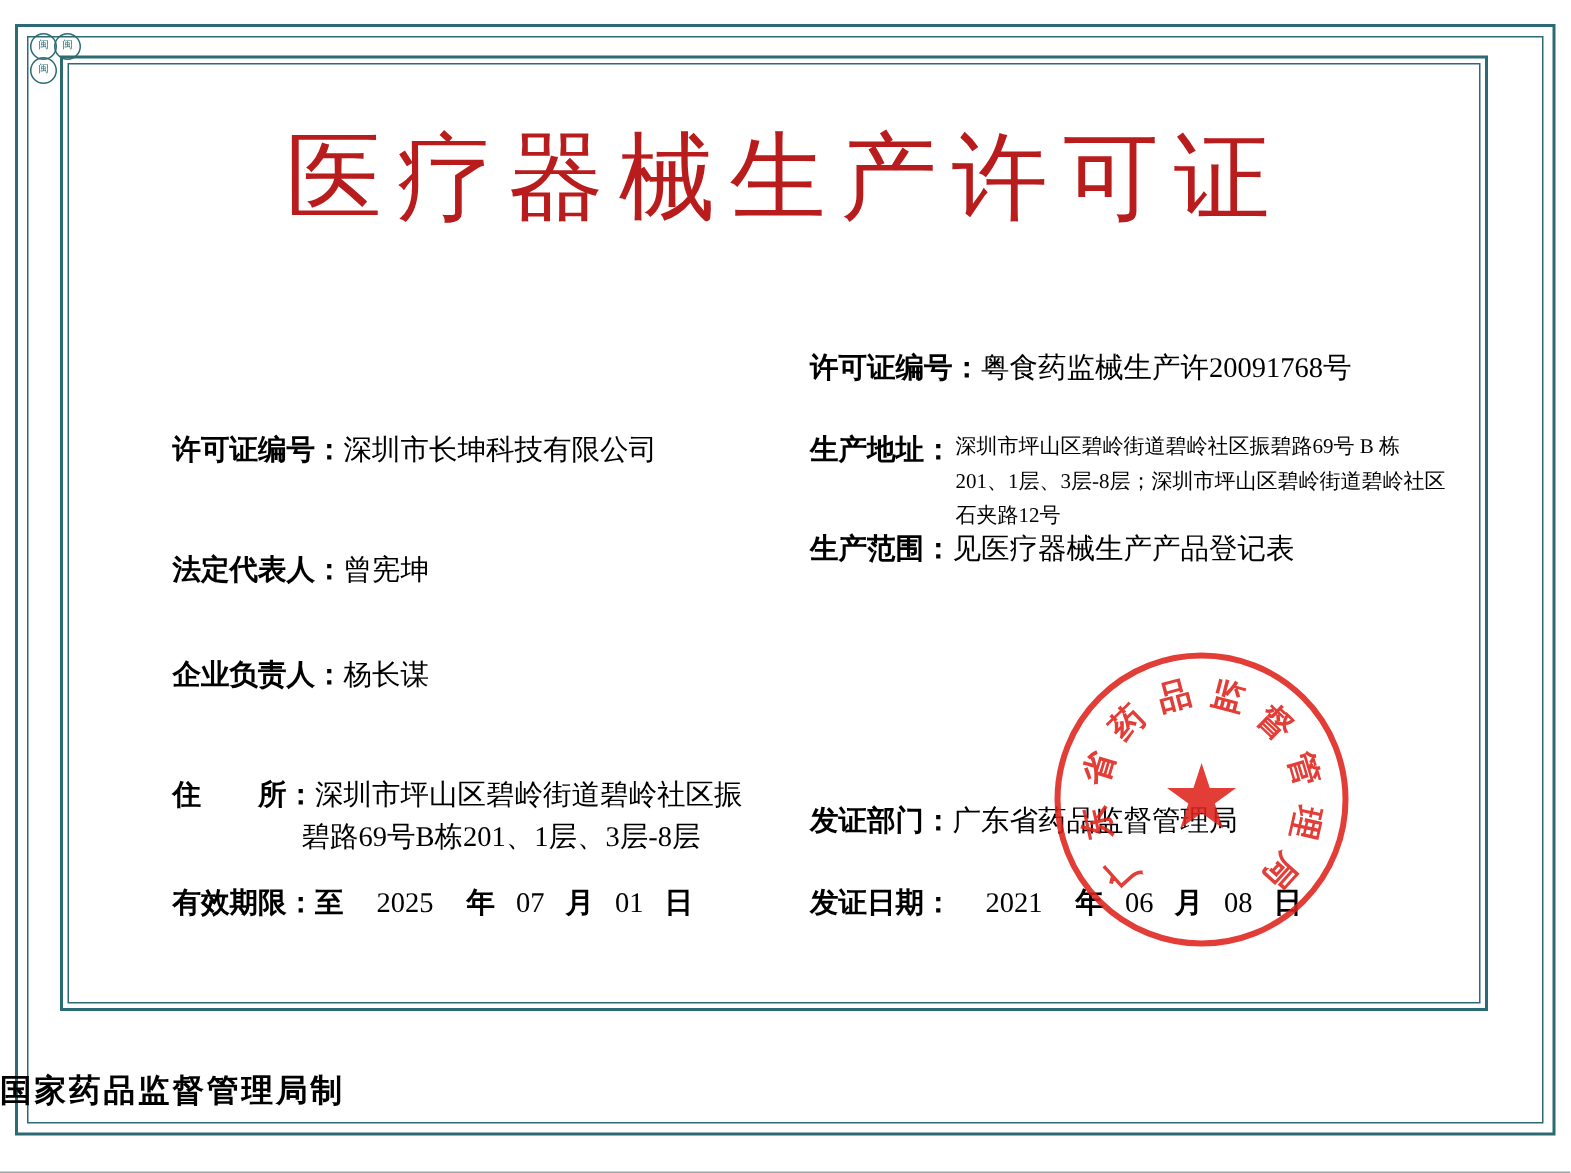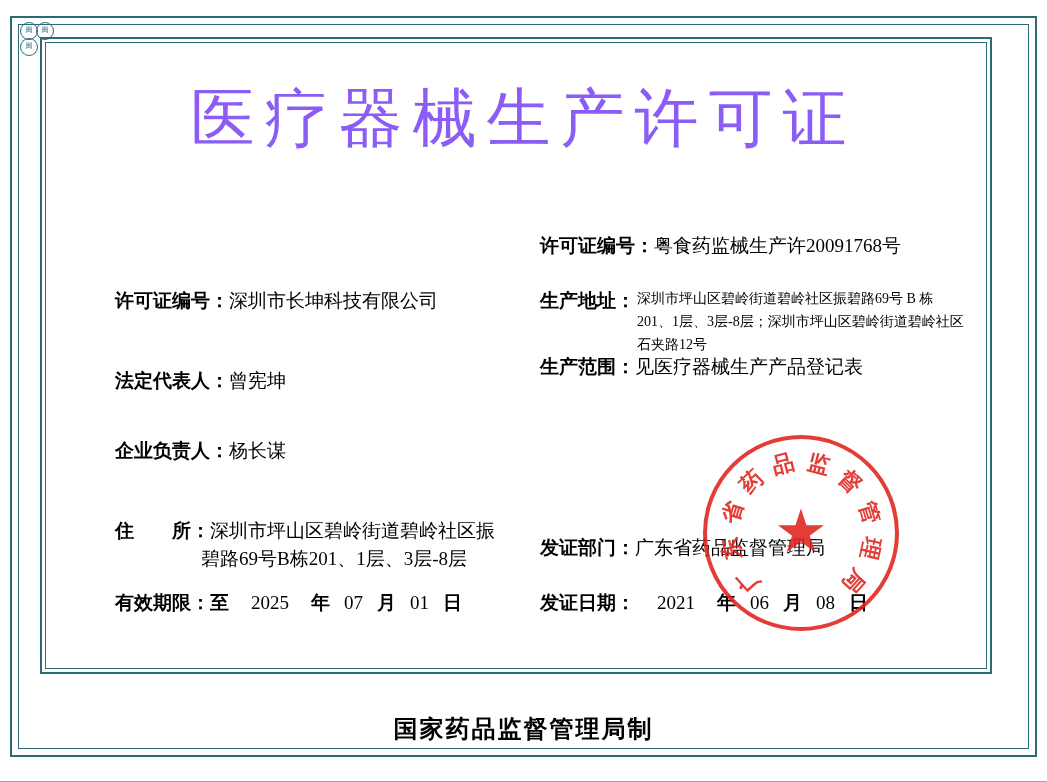--- a/index.html
+++ b/index.html
@@ -80,21 +80,21 @@
   
   .cert-title {
     position: absolute;
     left: 0; top: 75px;
     width: 1047px;
     text-align: center;
     font-size: 64px;
     letter-spacing: 10px;
     font-weight: 400;
     font-family: "DejaVu Sans", "Liberation Sans", sans-serif;
-    color: #8b5cf6;
+    color: #b91c1c;
     white-space: nowrap;
   }
 
   
   .content {
     position: absolute;
     left: 45px; top: 42px;
     width: 1032px; height: 627px;
   }
 
@@ -182,22 +182,21 @@
     display: block;
     width: 22px;
     text-align: center;
   }
 
   
   .footer {
     position: absolute;
     left: 0; top: 713px;
     width: 1047px;
-    text-align: center;
-    font-size: 24px;
+    font-size: 21px;
     font-weight: bold;
     font-family: "DejaVu Sans", "Liberation Sans", sans-serif;
     letter-spacing: 2px;
   }
 </style>
 </head>
 <body>
 
 <div class="page">
 

